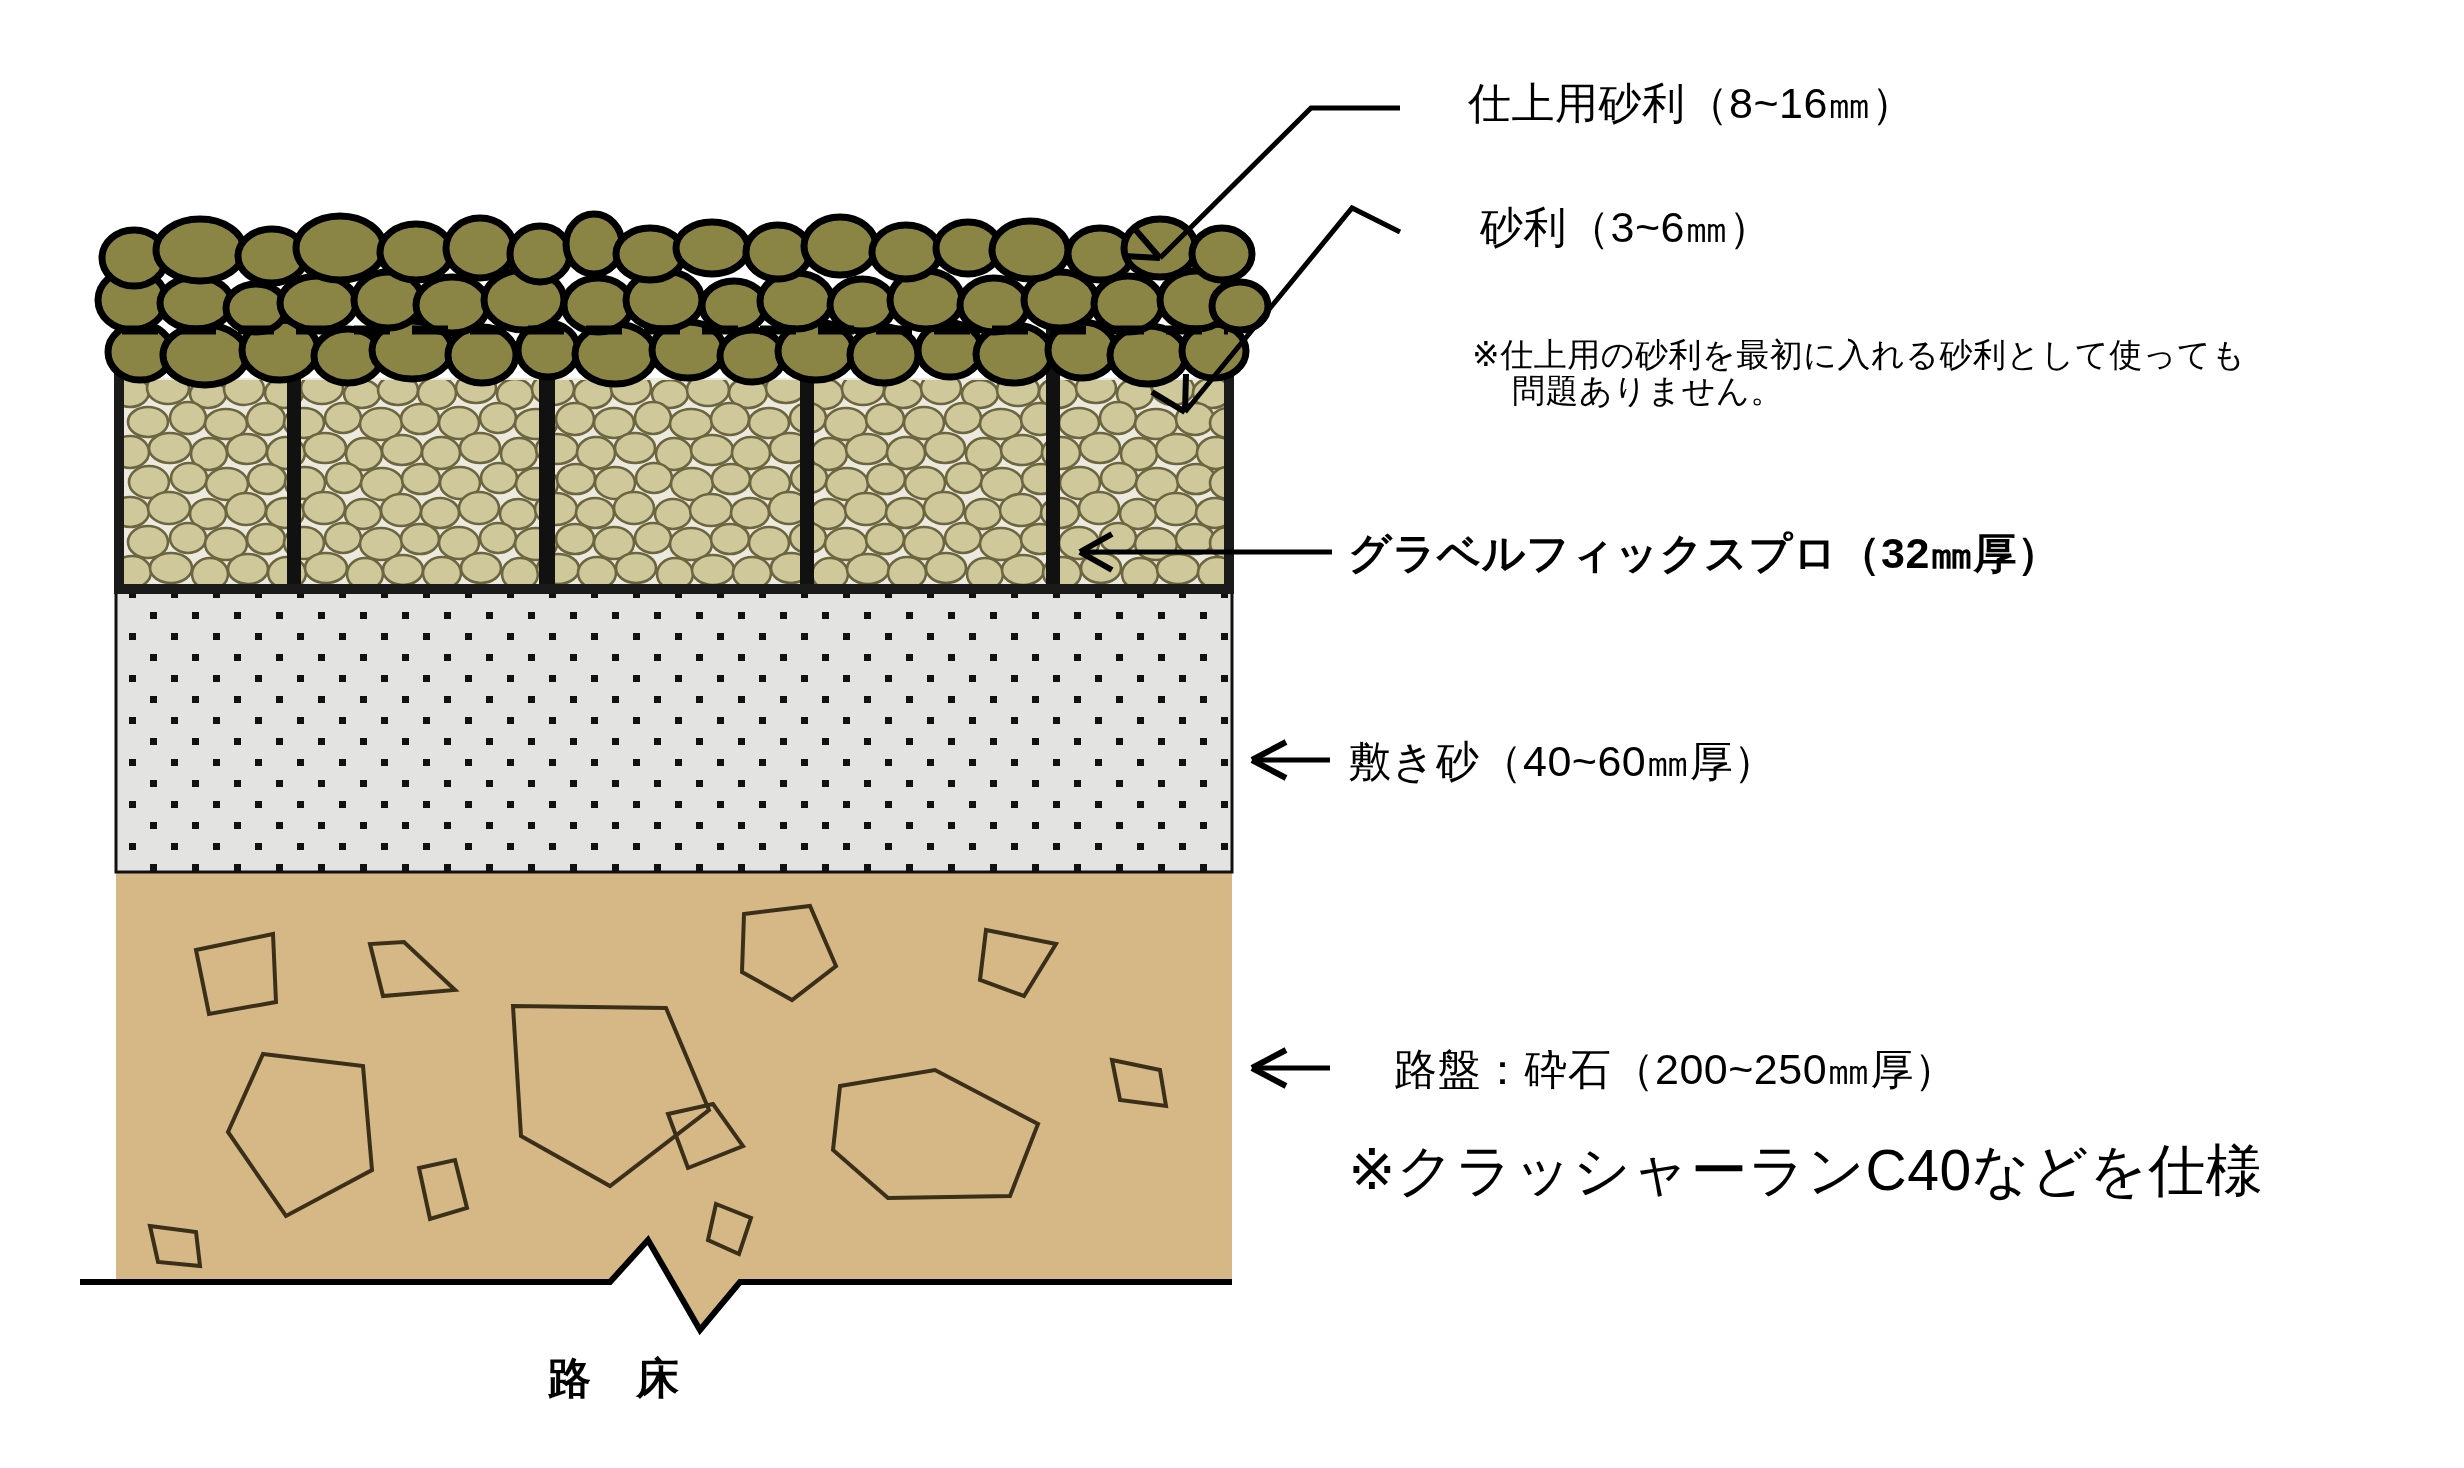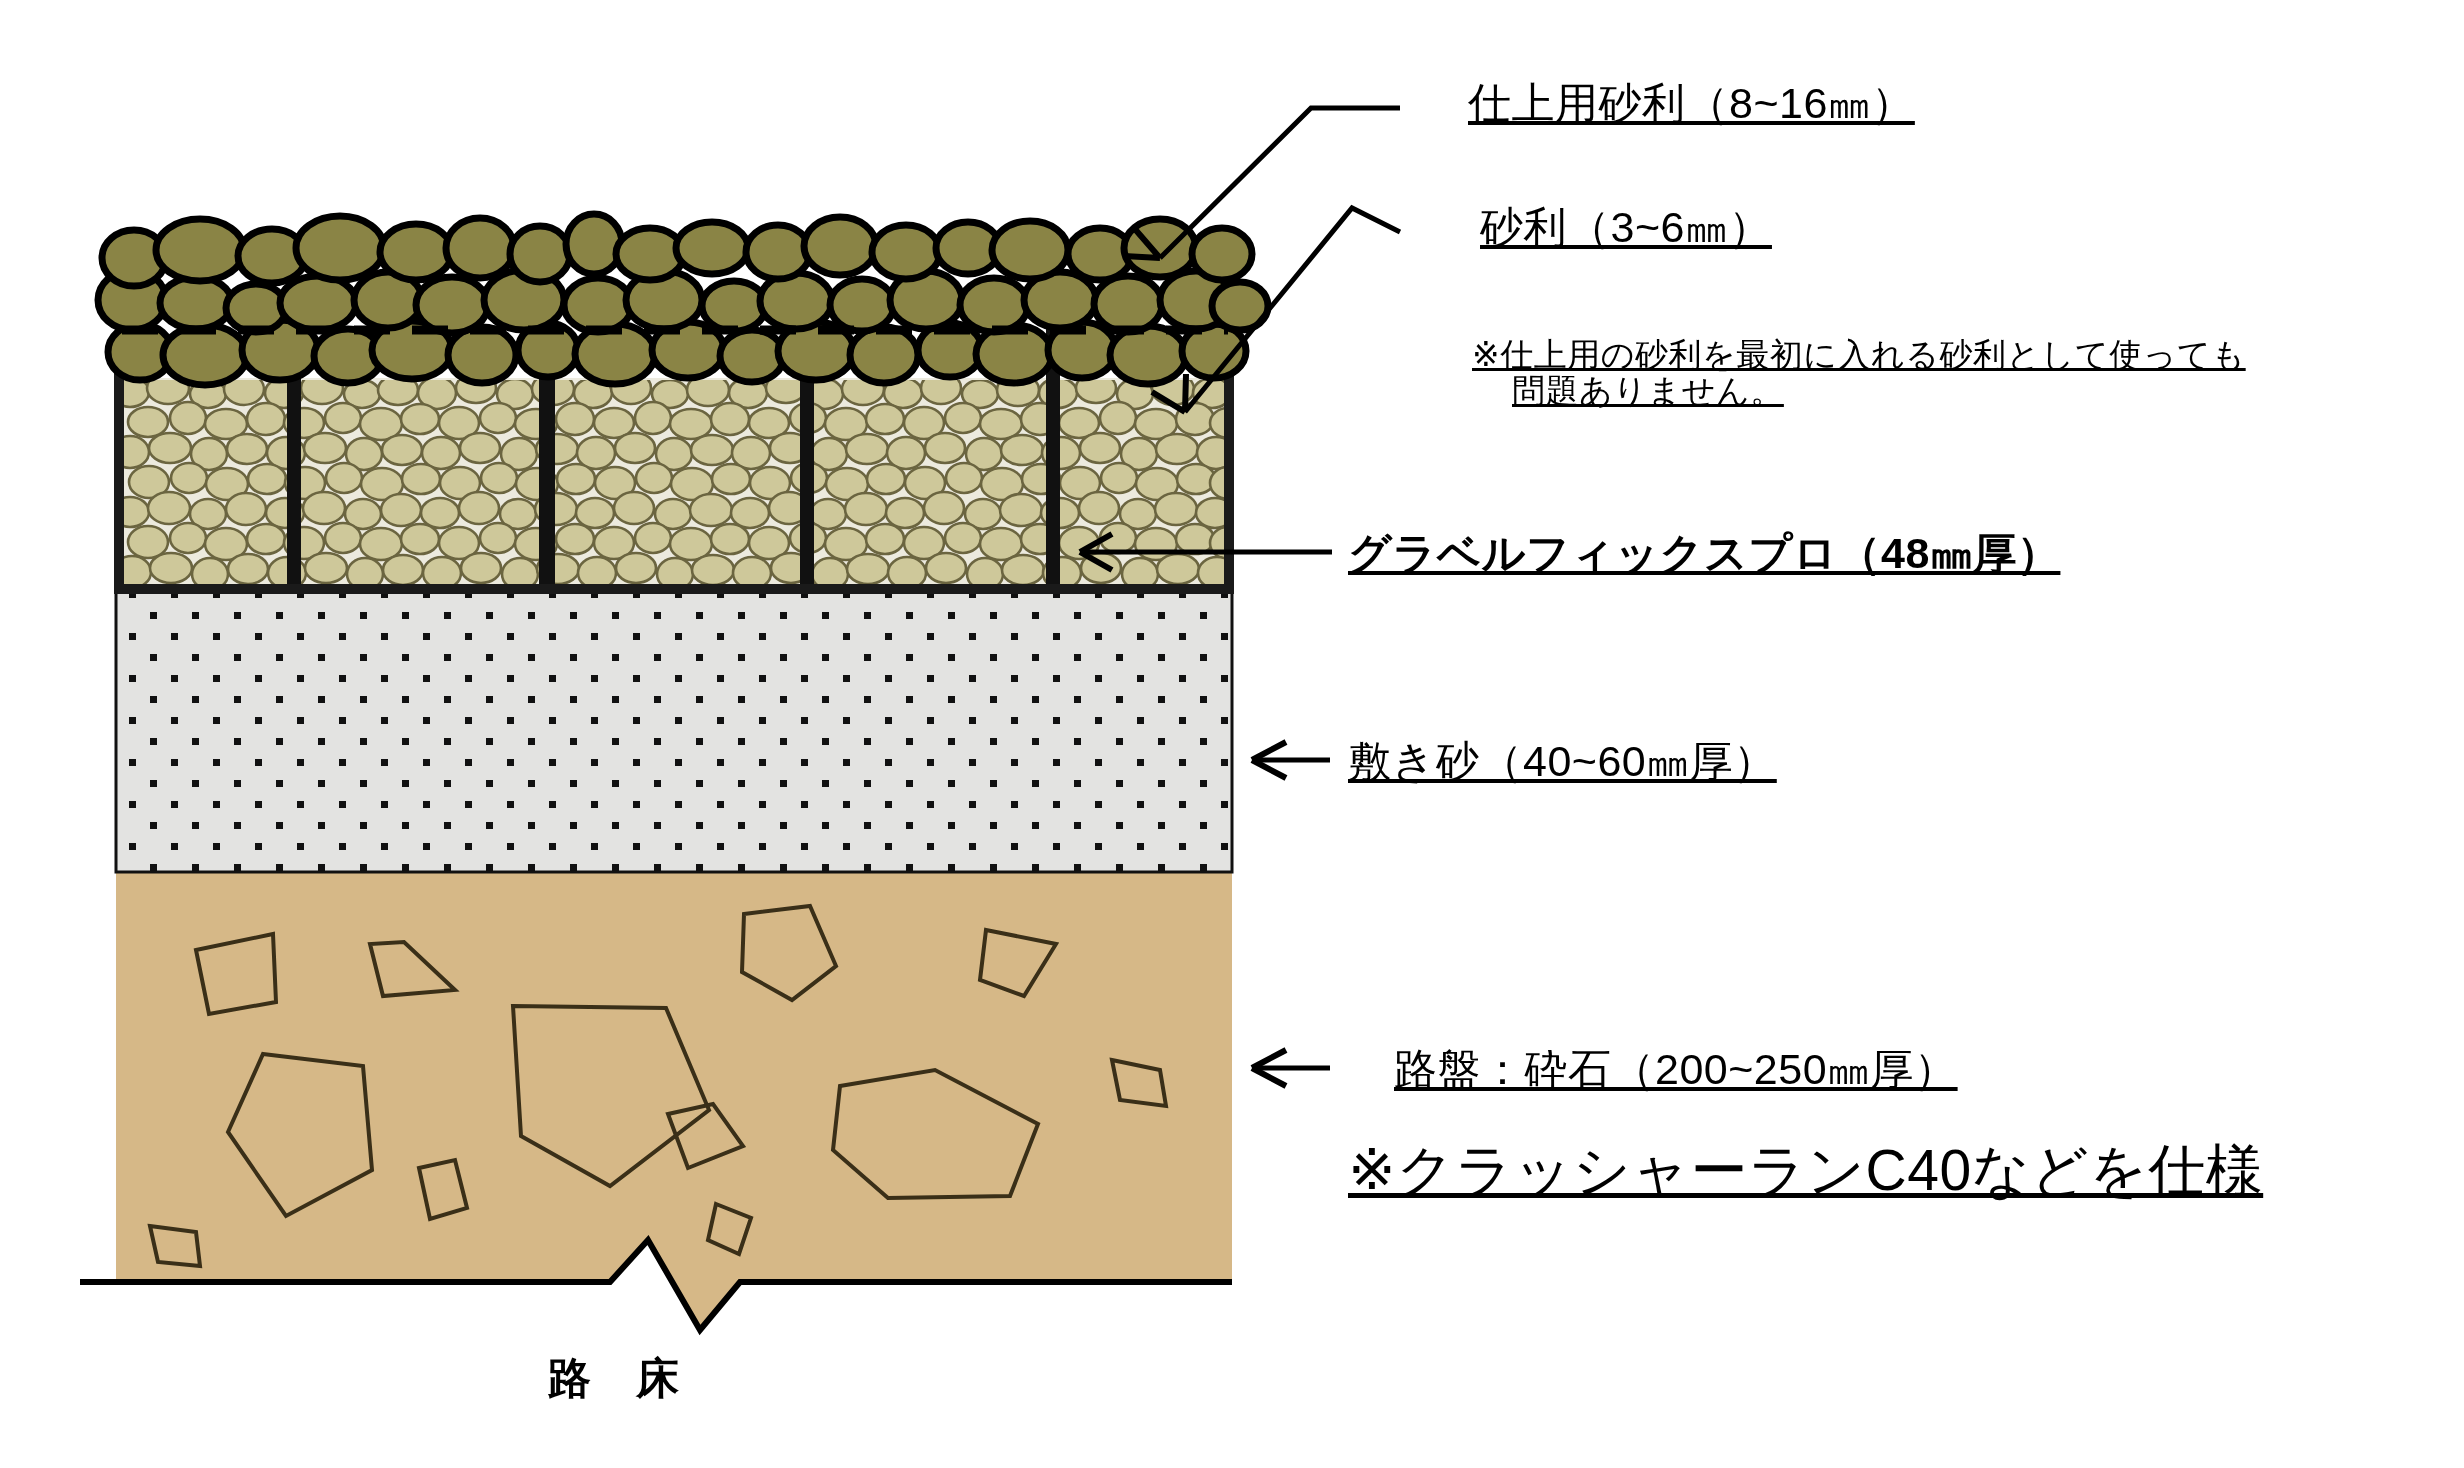--- a/index.html
+++ b/index.html
@@ -26,21 +26,20 @@
     position: absolute;
     left: 0; top: 0;
     width: 2464px; height: 1468px;
   }
 
   
   .annot {
     position: absolute;
     white-space: nowrap;
     line-height: 1.0;
-    text-decoration: underline;
   }
   .annot-main {
     font-size: 43px;
     letter-spacing: 0.5px;
   }
   .annot-bold {
     font-size: 43px;
     font-weight: bold;
     letter-spacing: 0.5px;
   }
@@ -432,21 +431,21 @@
 
   <div class="annot annot-main" style="left:1468px; top:82px;">仕上用砂利（8~16㎜）</div>
 
   <div class="annot annot-main" style="left:1480px; top:206px;">砂利（3~6㎜）</div>
 
   <div class="annot annot-note" style="left:1472px; top:298px;margin-top:40px;">※仕上用の砂利を最初に入れる砂利として使っても</div>
 
   <div class="annot annot-note" style="left:1512px; top:374px;">問題ありません。</div>
 
 
-  <div class="annot annot-bold" style="left:1348px; top:532px;">グラベルフィックスプロ（48㎜厚）</div>
+  <div class="annot annot-bold" style="left:1348px; top:532px;">グラベルフィックスプロ（32㎜厚）</div>
 
   <div class="annot annot-main" style="left:1348px; top:740px;text-align:right;">敷き砂（40~60㎜厚）</div>
 
   <div class="annot annot-main" style="left:1348px; top:1048px;margin-left:46px;">路盤：砕石（200~250㎜厚）</div>
 
   <div class="annot annot-sub" style="left:1348px; top:1142px;">※クラッシャーランC40などを仕様</div>
 
   <div class="subgrade-label" style="left:548px; top:1350px;font-weight:bold;">路　床</div>
 
 </div>

